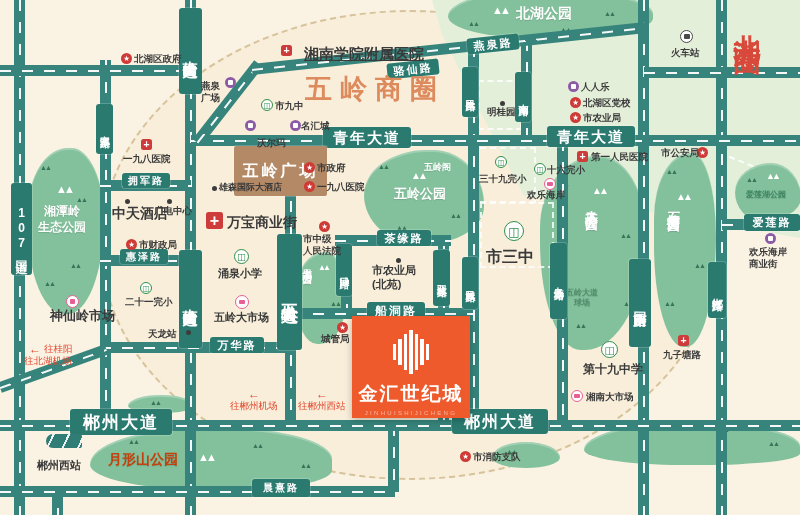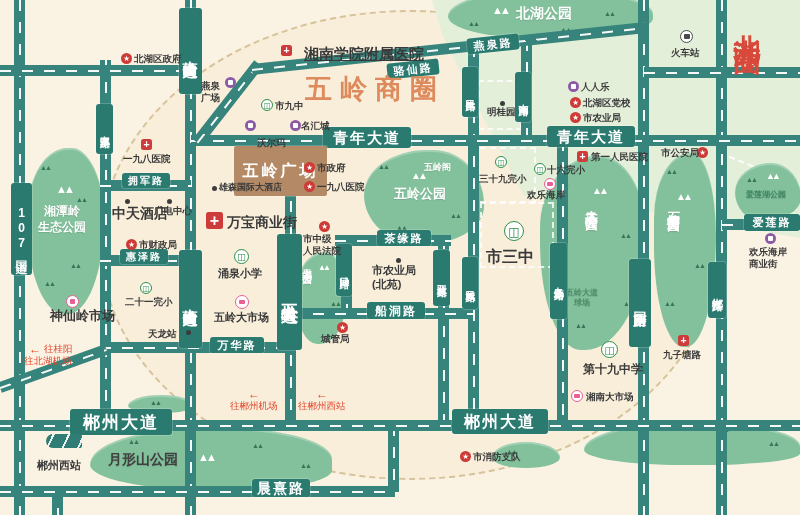--- a/index.html
+++ b/index.html
@@ -96,21 +96,21 @@
     <div class="abs park-label vert" style="left: 664px; top: 201px; font-size: 13px; color: rgb(255, 255, 255);">石榴湾公园</div>
     <div class="abs park" style="left: 735px; top: 163px; width: 66px; height: 58px; border-radius: 55% 45% 60% 40% / 50% 60% 40% 50%;"></div>
     <div class="abs deco" style="left: 746px; top: 176px;">▲▲</div>
     <div class="abs tree" style="left: 766px; top: 172px; color: rgb(255, 255, 255); font-size: 9px;">▲▲</div>
     <div class="abs park-label" style="left: 746px; top: 190px; font-size: 8px; color: rgb(63, 134, 99);">爱莲湖公园</div>
     <div class="abs park" style="left: 90px; top: 428px; width: 242px; height: 62px; border-radius: 50% 50% 45% 55% / 65% 55% 35% 45%;"></div>
     <div class="abs deco" style="left: 128px; top: 438px;">▲▲</div>
     <div class="abs deco" style="left: 252px; top: 442px;">▲▲</div>
     <div class="abs deco" style="left: 300px; top: 462px;">▲▲</div>
     <div class="abs tree" style="left: 198px; top: 452px; color: rgb(255, 255, 255); font-size: 11px;">▲▲</div>
-    <div class="abs park-label" style="left: 108px; top: 450px; font-size: 14px; color: #404040;">月形山公园</div>
+    <div class="abs park-label" style="left: 108px; top: 450px; font-size: 14px; color: #c2410c;">月形山公园</div>
     <div class="abs park" style="left: 128px; top: 395px; width: 66px; height: 18px; border-radius: 50% / 60% 60% 40% 40%;"></div>
     <div class="abs deco" style="left: 150px; top: 399px;">▲▲</div>
     <div class="abs park" style="left: 492px; top: 442px; width: 68px; height: 26px; border-radius: 50% / 60% 60% 40% 40%;"></div>
     <div class="abs deco" style="left: 506px; top: 448px;">▲▲</div>
     <div class="abs park" style="left: 584px; top: 423px; width: 216px; height: 42px; border-radius: 50% / 70% 60% 30% 40%;"></div>
     <div class="abs deco" style="left: 638px; top: 430px;">▲▲</div>
     <div class="abs deco" style="left: 718px; top: 426px;">▲▲</div>
     <div class="abs deco" style="left: 768px; top: 440px;">▲▲</div>
     <div class="abs block" style="left: 478px; top: 80px; width: 44px; height: 50px;"></div>
     <div class="abs block" style="left: 470px; top: 147px; width: 66px; height: 56px;"></div>
@@ -198,38 +198,51 @@
     </div>
     <div class="abs rlabel" style="left: 323px; top: 127px; width: 88px; height: 21px; font-size: 15px;">青年大道</div>
     <div class="abs rlabel" style="left: 547px; top: 126px; width: 88px; height: 21px; font-size: 15px;">青年大道</div>
     <div class="abs rlabel" style="left: 122px; top: 173px; width: 48px; height: 15px; font-size: 10px;">拥军路</div>
     <div class="abs rlabel" style="left: 120px; top: 249px; width: 48px; height: 15px; font-size: 10px;">惠泽路</div>
     <div class="abs rlabel" style="left: 210px; top: 337px; width: 54px; height: 16px; font-size: 11px;">万华路</div>
     <div class="abs rlabel" style="left: 377px; top: 230px; width: 54px; height: 16px; font-size: 11px;">茶缘路</div>
     <div class="abs rlabel" style="left: 367px; top: 302px; width: 58px; height: 17px; font-size: 12px;">船洞路</div>
     <div class="abs rlabel" style="left: 70px; top: 409px; width: 102px; height: 26px; font-size: 17px;">郴州大道</div>
     <div class="abs rlabel" style="left: 452px; top: 409px; width: 96px; height: 25px; font-size: 16px;">郴州大道</div>
-    <div class="abs rlabel" style="left: 252px; top: 479px; width: 58px; height: 18px; font-size: 14px;">晨熹路</div>
+    <div class="abs rlabel" style="left: 252px; top: 479px; width: 58px; height: 18px; font-size: 10px;">晨熹路</div>
     <div class="abs rlabel" style="left: 744px; top: 214px; width: 56px; height: 17px; font-size: 11px;">爱莲路</div>
     <div class="abs rlabel" style="left: 387px; top: 61px; width: 52px; height: 16px; font-size: 11px; transform: rotate(-6deg);">骆仙路</div>
     <div class="abs rlabel" style="left: 467px; top: 36px; width: 52px; height: 16px; font-size: 11px; transform: rotate(-6deg);">燕泉路</div>
     <div class="abs rlabel vert" style="left: 179px; top: 8px; width: 23px; height: 86px; font-size: 15px;">南岭大道</div>
     <div class="abs rlabel vert" style="left: 179px; top: 250px; width: 23px; height: 98px; font-size: 15px;">南岭大道</div>
     <div class="abs rlabel vert" style="left: 11px; top: 183px; width: 21px; height: 92px; font-size: 12px;">107国道</div>
     <div class="abs rlabel vert" style="left: 96px; top: 104px; width: 17px; height: 50px; font-size: 10px;">寒溪路</div>
     <div class="abs rlabel vert" style="left: 277px; top: 234px; width: 25px; height: 116px; font-size: 17px;">五岭大道</div>
     <div class="abs rlabel vert" style="left: 336px; top: 244px; width: 16px; height: 52px; font-size: 10px;">冲口路</div>
     <div class="abs rlabel vert" style="left: 433px; top: 250px; width: 17px; height: 56px; font-size: 10px;">双坡路</div>
     <div class="abs rlabel vert" style="left: 462px; top: 67px; width: 16px; height: 50px; font-size: 10px;">民生路</div>
     <div class="abs rlabel vert" style="left: 462px; top: 257px; width: 16px; height: 52px; font-size: 10px;">民权路</div>
     <div class="abs rlabel vert" style="left: 515px; top: 72px; width: 16px; height: 50px; font-size: 10px;">南湖路</div>
     <div class="abs rlabel vert" style="left: 550px; top: 243px; width: 17px; height: 76px; font-size: 10px;">九子塘路</div>
     <div class="abs rlabel vert" style="left: 629px; top: 259px; width: 22px; height: 88px; font-size: 13px;">国庆南路</div>
     <div class="abs rlabel vert" style="left: 708px; top: 262px; width: 18px; height: 56px; font-size: 11px;">郴江路</div>
     <div class="abs plaza" style="left: 198px; top: 146px; width: 93px; height: 50px; font-size: 16px; margin-left: 36px;">五岭广场</div>
+    <div class="abs proj" style="left: 352px; top: 316px; width: 118px; height: 102px;">
+      <div class="proj-bars">
+        <i style="height: 16px;"></i>
+        <i style="height: 26px;"></i>
+        <i style="height: 36px;"></i>
+        <i style="height: 44px;"></i>
+        <i style="height: 36px;"></i>
+        <i style="height: 26px;"></i>
+        <i style="height: 16px;"></i>
+      </div>
+      <div class="proj-name">金汇世纪城</div>
+      <div class="proj-pinyin">JINHUISHIJICHENG</div>
+    </div>
     <div class="abs zone-title" style="left: 305px; top: 76px; font-size: 27px; letter-spacing: 8px; color: rgb(221, 138, 92);">五岭商圈</div>
     <div class="abs zone-title vert" style="left: 733px; top: 13px; font-size: 27px; letter-spacing: 5px; color: rgb(216, 73, 59);">北湖商圈</div>
     <div class="picon icon-gov abs" style="width: 11px; height: 11px; font-size: 7.48px; left: 121px; top: 53px;">★</div>
     <div class="abs poi-label" style="left: 134px; top: 53px; font-size: 9.5px;">北湖区政府</div>
     <div class="picon icon-gov abs" style="width: 11px; height: 11px; font-size: 7.48px; left: 304px; top: 162px;">★</div>
     <div class="abs poi-label" style="left: 317px; top: 162px; font-size: 9.5px;">市政府</div>
     <div class="picon icon-gov abs" style="width: 11px; height: 11px; font-size: 7.48px; left: 304px; top: 181px;">★</div>
     <div class="abs poi-label" style="left: 317px; top: 181px; font-size: 9.5px;">一九八医院</div>
     <div class="picon icon-gov abs" style="width: 11px; height: 11px; font-size: 7.48px; left: 126px; top: 239px;">★</div>
     <div class="abs poi-label" style="left: 139px; top: 239px; font-size: 9.5px;">市财政局</div>

